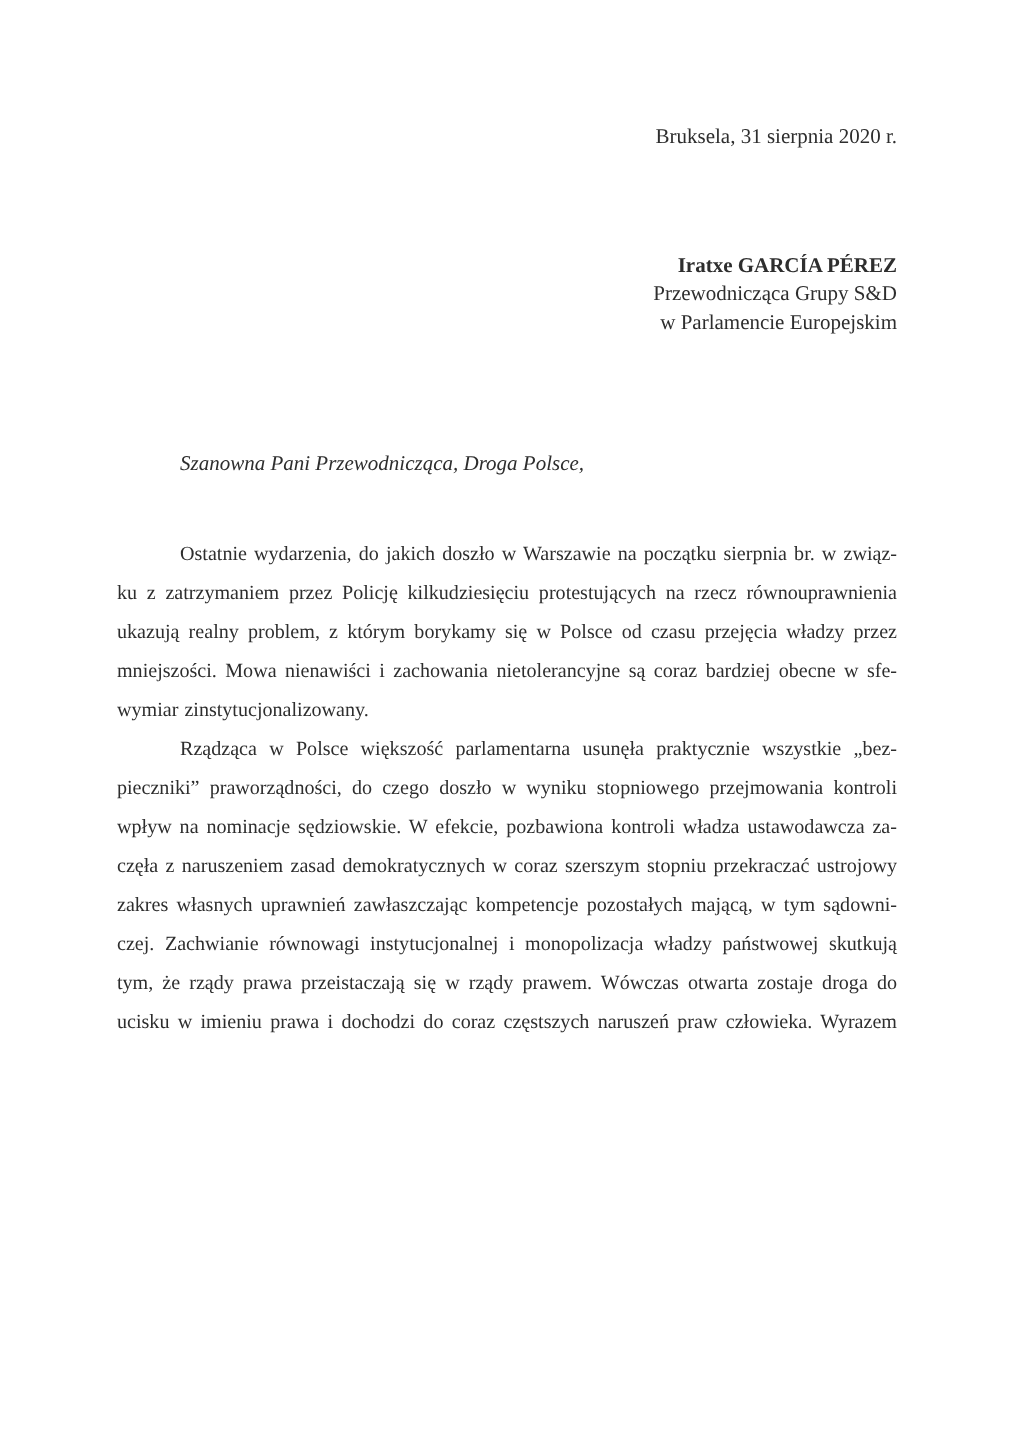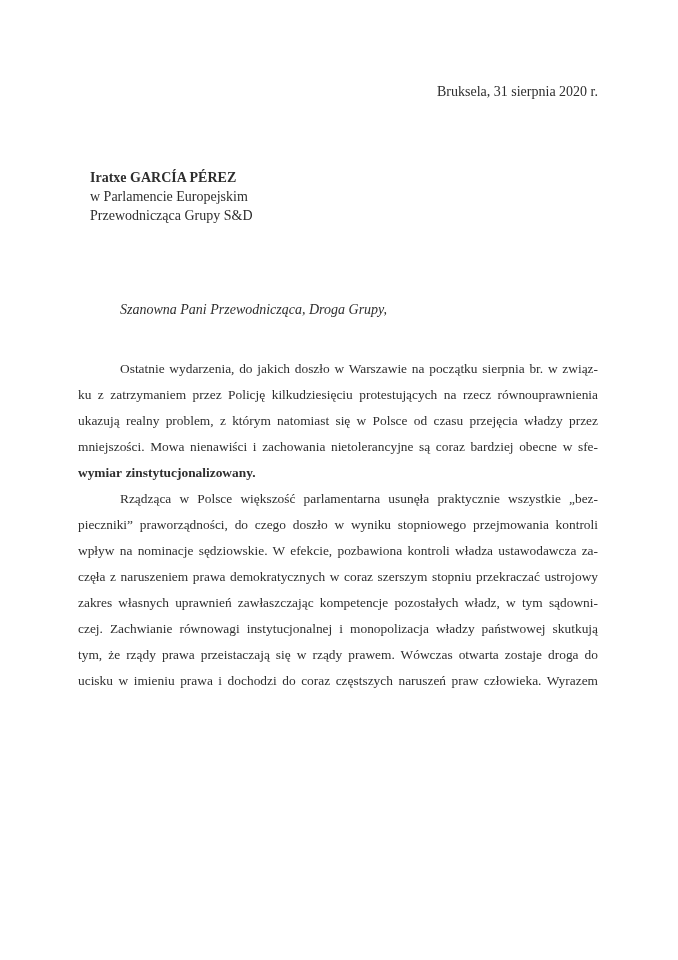--- a/index.html
+++ b/index.html
@@ -28,23 +28,23 @@
     top: 83px;
     left: 0;
     right: 0;
     text-align: right;
     font-size: 14px;
     line-height: 18px;
   }
   .recipient {
     position: absolute;
     top: 168px;
-    left: 12px;
+    left: 0;
     right: 0;
-    text-align: left;
+    text-align: right;
     font-size: 14px;
     line-height: 19px;
   }
   .recipient-name {
     font-weight: bold;
   }
   .salutation {
     position: absolute;
     top: 301px;
     left: 0;
@@ -69,53 +69,52 @@
     text-align: justify;
     text-align-last: justify;
     word-spacing: 0.05em;
   }
   .line.first {
     text-indent: 42px;
     font-family: Liberation Serif, serif;
   }
   .line.last {
     text-align-last: left;
-    font-weight: bold;
   }
 </style>
 </head>
 <body>
 
 <div class="page">
   <div class="column">
 
     <div class="date">Bruksela, 31 sierpnia 2020 r.</div>
 
     <div class="recipient">
       <div class="recipient-name">Iratxe GARCÍA PÉREZ</div>
+      <div class="recipient-title">Przewodnicząca Grupy S&amp;D</div>
       <div class="recipient-title">w Parlamencie Europejskim</div>
-      <div class="recipient-title">Przewodnicząca Grupy S&amp;D</div>
     </div>
 
-    <div class="salutation">Szanowna Pani Przewodnicząca, Droga Grupy,</div>
+    <div class="salutation">Szanowna Pani Przewodnicząca, Droga Polsce,</div>
 
     <div class="body">
         <div class="paragraph">
           <div class="line first">Ostatnie wydarzenia, do jakich doszło w Warszawie na początku sierpnia br. w związ-</div>
           <div class="line">ku z zatrzymaniem przez Policję kilkudziesięciu protestujących na rzecz równouprawnienia</div>
-          <div class="line">ukazują realny problem, z którym natomiast się w Polsce od czasu przejęcia władzy przez</div>
+          <div class="line">ukazują realny problem, z którym borykamy się w Polsce od czasu przejęcia władzy przez</div>
           <div class="line">mniejszości. Mowa nienawiści i zachowania nietolerancyjne są coraz bardziej obecne w sfe-</div>
           <div class="line last">wymiar zinstytucjonalizowany.</div>
         </div>
         <div class="paragraph">
           <div class="line first">Rządząca w Polsce większość parlamentarna usunęła praktycznie wszystkie „bez-</div>
           <div class="line">pieczniki” praworządności, do czego doszło w wyniku stopniowego przejmowania kontroli</div>
           <div class="line">wpływ na nominacje sędziowskie. W efekcie, pozbawiona kontroli władza ustawodawcza za-</div>
-          <div class="line">częła z naruszeniem prawa demokratycznych w coraz szerszym stopniu przekraczać ustrojowy</div>
-          <div class="line">zakres własnych uprawnień zawłaszczając kompetencje pozostałych władz, w tym sądowni-</div>
+          <div class="line">częła z naruszeniem zasad demokratycznych w coraz szerszym stopniu przekraczać ustrojowy</div>
+          <div class="line">zakres własnych uprawnień zawłaszczając kompetencje pozostałych mającą, w tym sądowni-</div>
           <div class="line">czej. Zachwianie równowagi instytucjonalnej i monopolizacja władzy państwowej skutkują</div>
           <div class="line">tym, że rządy prawa przeistaczają się w rządy prawem. Wówczas otwarta zostaje droga do</div>
           <div class="line">ucisku w imieniu prawa i dochodzi do coraz częstszych naruszeń praw człowieka. Wyrazem</div>
         </div>
       </div>
 
   </div>
 </div>
 
 </body></html>

